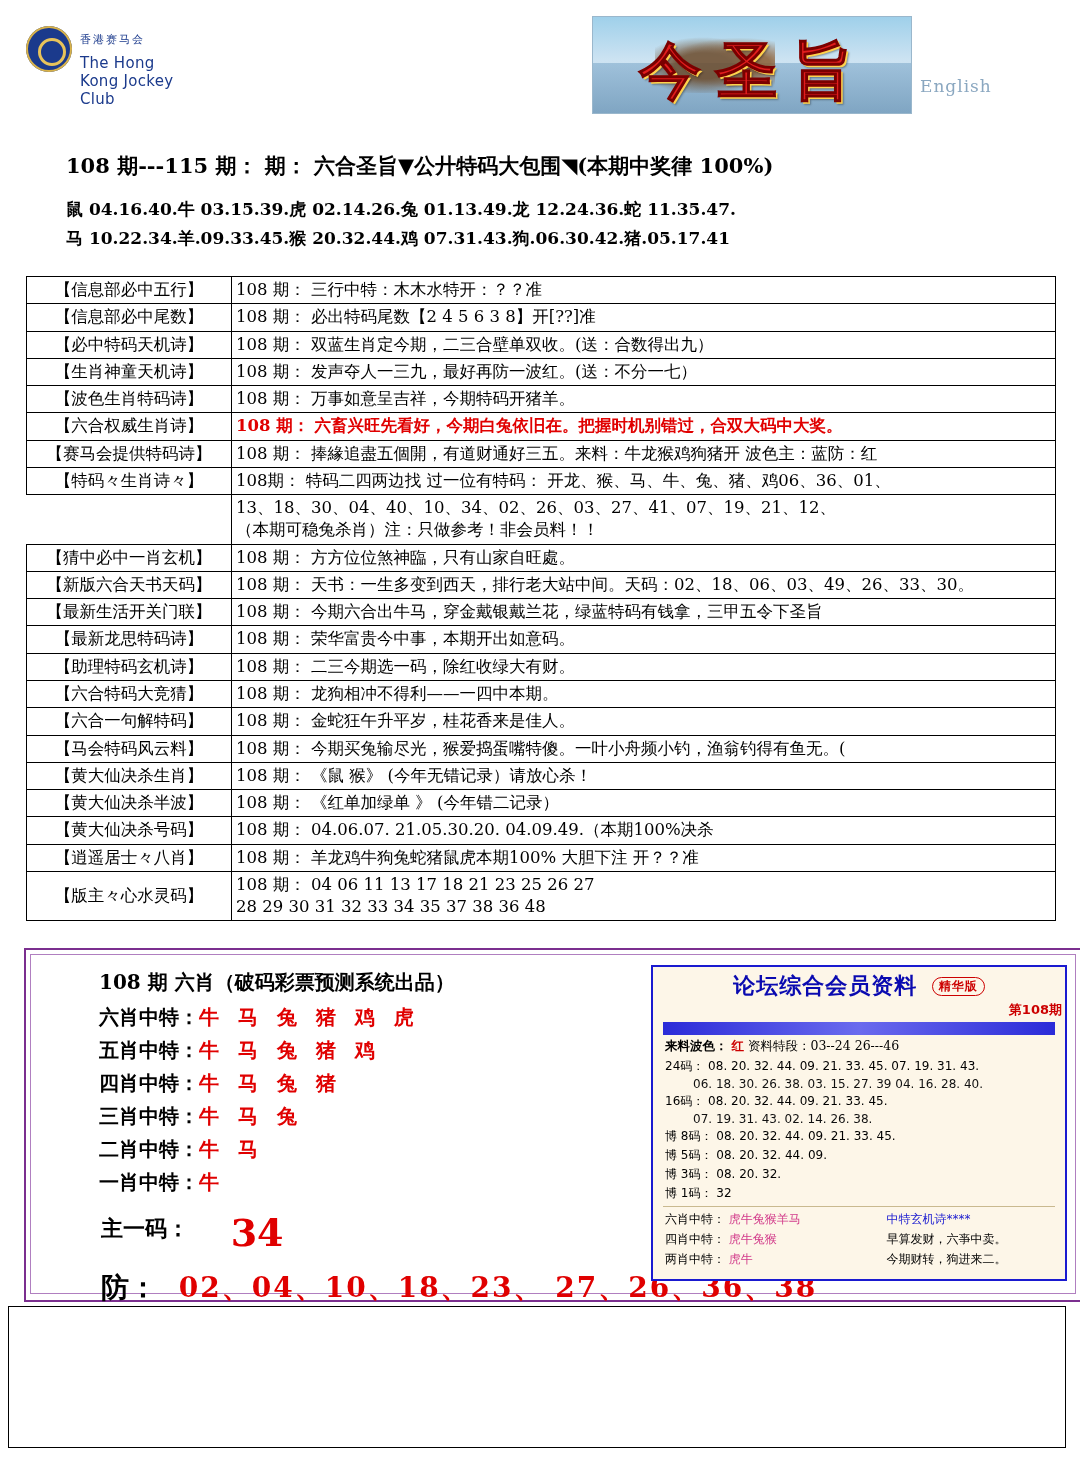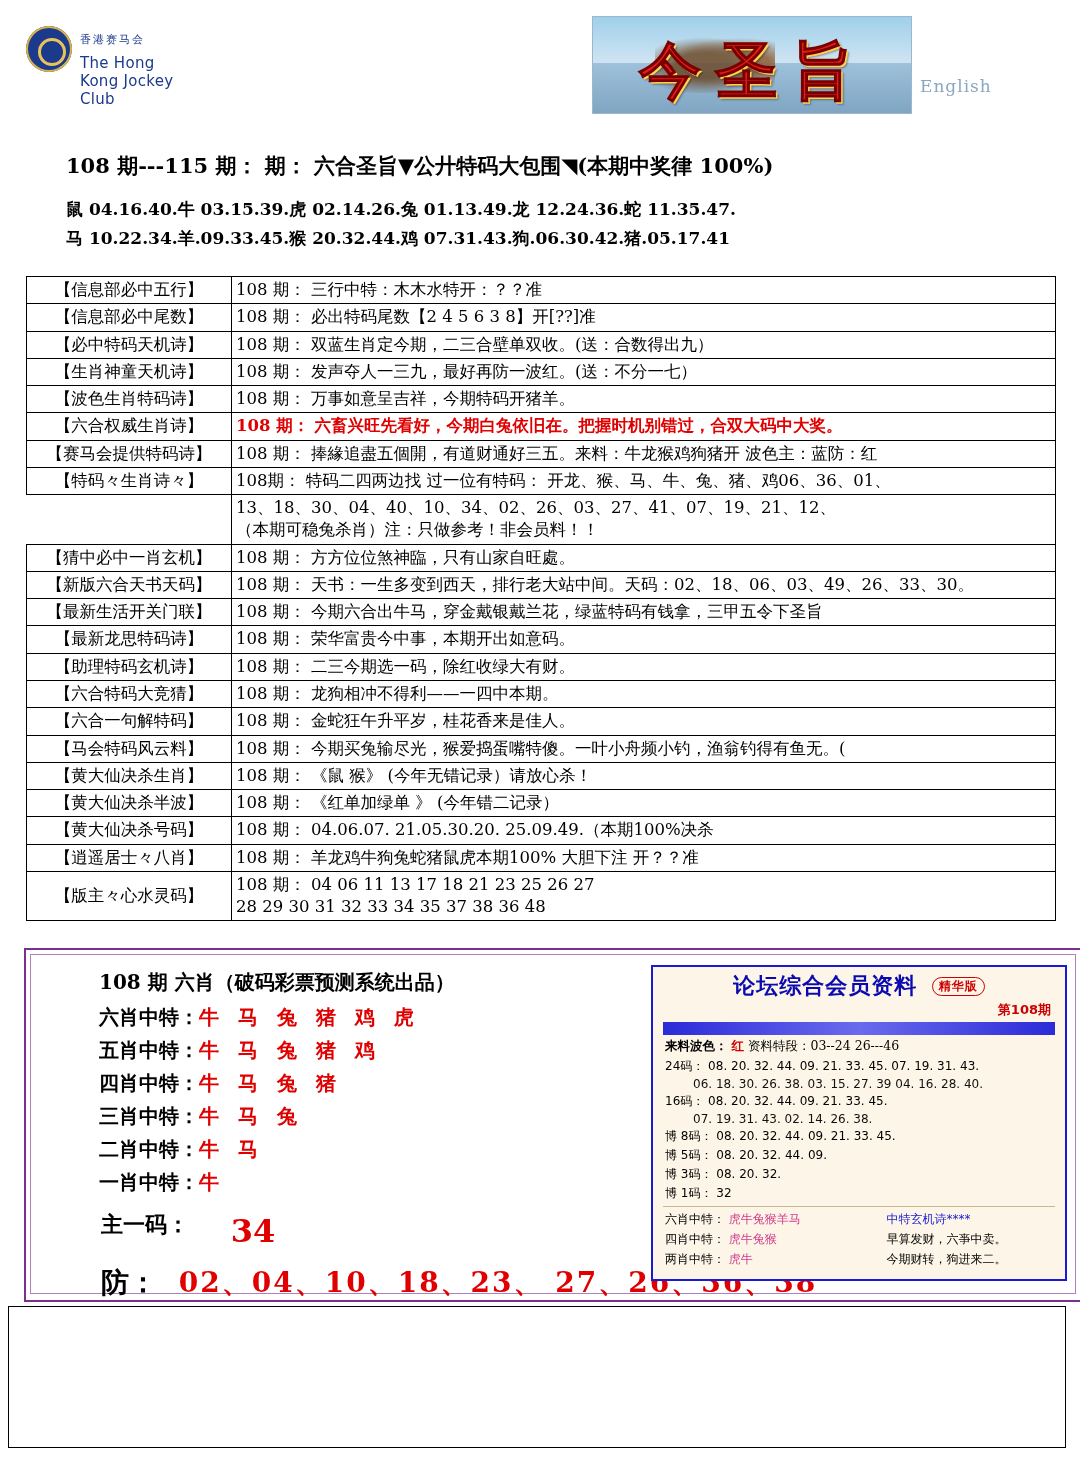--- a/index.html
+++ b/index.html
@@ -99,41 +99,41 @@
     border:2px solid #7b2f8f;background:#fff;
   }
   .bottom-inner{position:absolute;left:4px;top:4px;width:1044px;height:338px;border:1px solid #b07fc0;}
   .b-left{position:absolute;left:30px;top:14px;width:600px;font-family:"DejaVu Serif","Liberation Serif",serif;}
   .b-head{font-size:20px;font-weight:bold;margin-bottom:8px;padding-left:38px;}
   .b-row{font-size:20px;font-weight:bold;margin:6px 0 6px 38px;white-space:nowrap;}
   .b-row .k{color:#000;}
   .b-row .v{color:#e00000;letter-spacing:6px;}
   .main-code{margin-top:14px;padding-left:40px;font-size:22px;font-weight:bold;}
   .main-code .num{
-    color:#e00000;font-size:32px;vertical-align:-10px;margin-left:34px;
+    color:#e00000;font-size:38px;vertical-align:-10px;margin-left:34px;
     font-family:"DejaVu Serif","Liberation Serif",serif;
   }
   .defend{margin-top:14px;padding-left:40px;font-size:28px;font-weight:bold;white-space:nowrap;}
   .defend .v{color:#e00000;letter-spacing:2px;margin-left:12px;}
 
   
   .card{
     position:absolute;left:620px;top:10px;width:412px;height:312px;
     border:2px solid #1a1ad0;background:#fdf6e8;
   }
   .card-title{
     text-align:center;font-size:22px;font-weight:bold;color:#0a0ab0;
     font-family:"DejaVu Serif","Liberation Serif",serif;margin-top:4px;
     letter-spacing:1px;
   }
   .card-badge{
     display:inline-block;border:1px solid #c00;color:#c00;border-radius:10px;
     font-size:12px;padding:0 6px;margin-left:6px;vertical-align:3px;text-align:center;
   }
-  .card-issue{text-align:right;padding-right:14px;color:#c00;font-size:13px;font-weight:bold;}
+  .card-issue{text-align:right;padding-right:3px;color:#c00;font-size:13px;font-weight:bold;}
   .card-bar{
     margin:3px 10px 0 10px;height:13px;
     background:linear-gradient(90deg,#2b2bd8 0%,#6a6aee 50%,#2b2bd8 100%);
   }
   .card-line{
     font-size:12.5px;margin:3px 12px;white-space:nowrap;
     font-family:"DejaVu Serif","Liberation Serif",serif;
   }
   .card-line .lb{font-weight:bold;}
   .card-line .rd{color:#c00;font-weight:bold;}
@@ -308,21 +308,21 @@
         <td class="lab">【黄大仙决杀半波】</td>
         <td class="val">
           <span>108 期：</span>
           <span>《红单加绿单 》        (今年错二记录）</span>
         </td>
       </tr>
       <tr>
         <td class="lab">【黄大仙决杀号码】</td>
         <td class="val">
           <span>108  期：</span>
-          <span>04.06.07. 21.05.30.20.  25.09.49.（本期100%决杀</span>
+          <span>04.06.07. 21.05.30.20.  04.09.49.（本期100%决杀</span>
         </td>
       </tr>
       <tr>
         <td class="lab">【逍遥居士々八肖】</td>
         <td class="val">
           <span>108  期：</span>
           <span>羊龙鸡牛狗兔蛇猪鼠虎本期100% 大胆下注        开？？准</span>
         </td>
       </tr>
       <tr>

